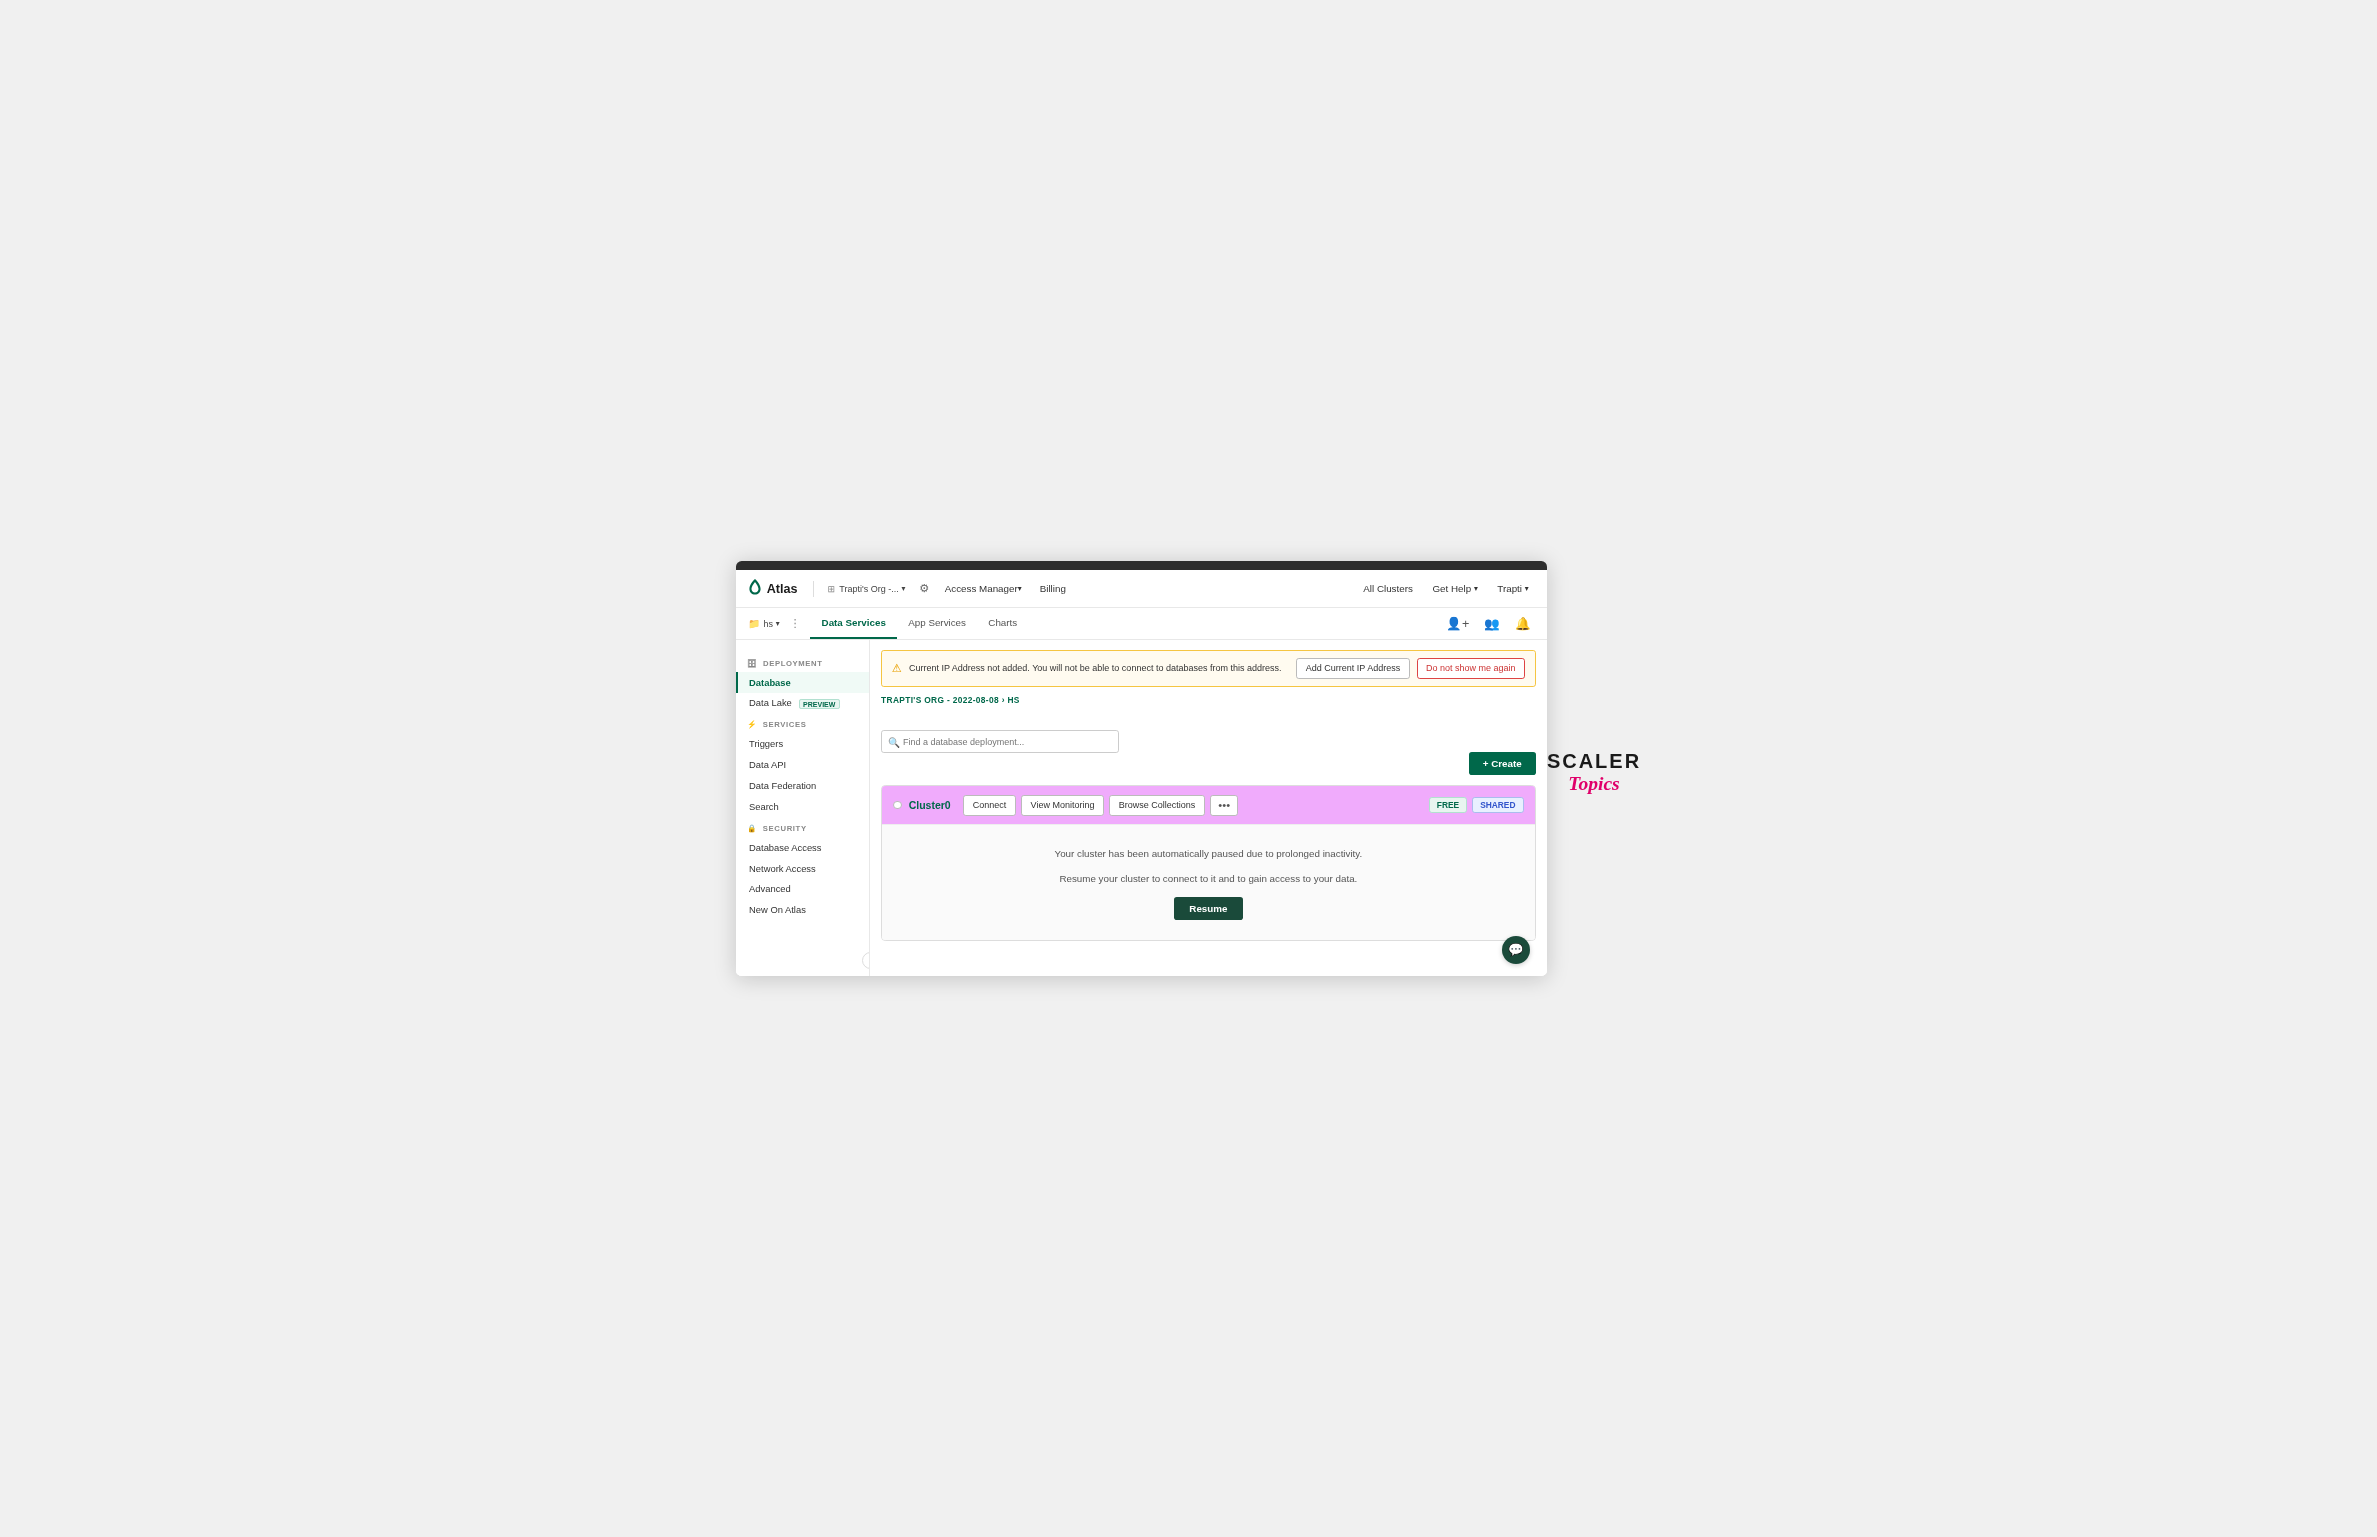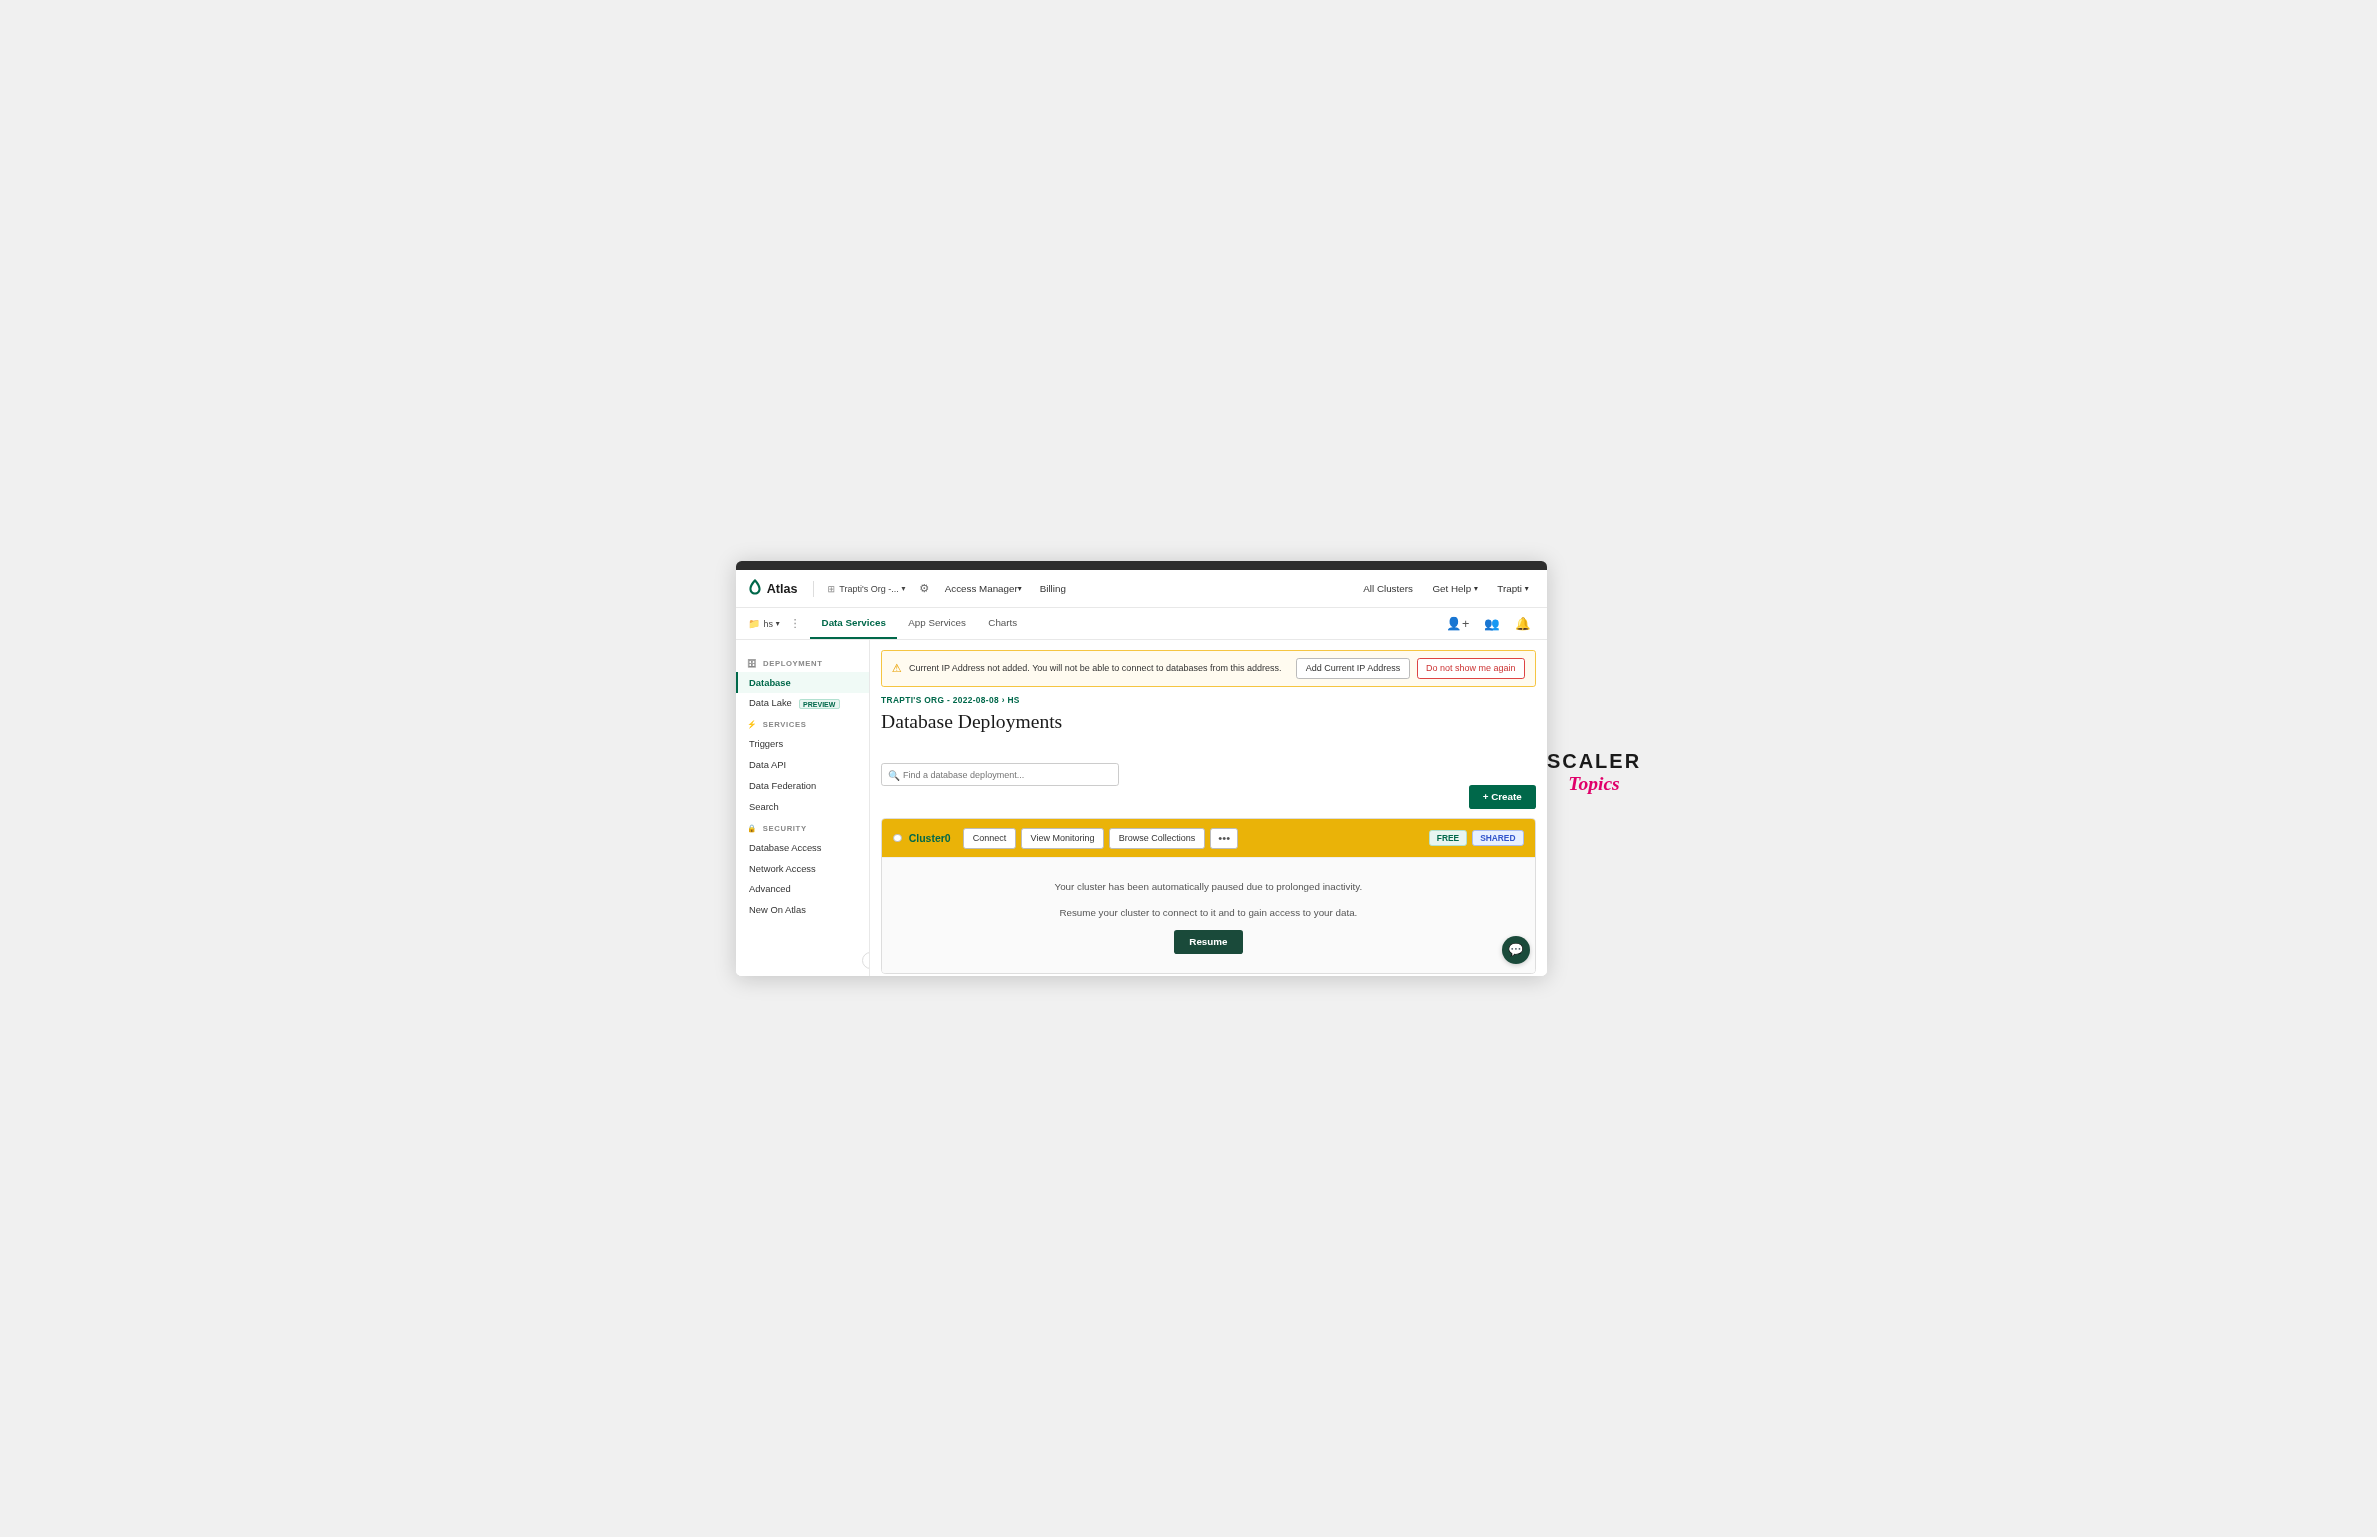--- a/index.html
+++ b/index.html
@@ -376,21 +376,21 @@
       margin: 0 11.2px;
       border: 0.7px solid #ddd;
       border-radius: 4.2px;
       overflow: hidden;
     }
     .cluster-card-header {
       display: flex;
       align-items: center;
       gap: 7px;
       padding: 8.4px 11.2px;
-      background: #eab308;
+      background: #f0abfc;
     }
     .cluster-status-dot {
       width: 8.4px;
       height: 8.4px;
       border-radius: 50%;
       border: 1.4px solid #bbb;
       background: #fff;
       flex-shrink: 0;
     }
     .cluster-name {
@@ -627,21 +627,20 @@
 
       <div class="warning-banner">
         <span class="warning-icon">⚠</span>
         <span class="warning-text">Current IP Address not added. You will not be able to connect to databases from this address.</span>
         <button class="add-ip-btn">Add Current IP Address</button>
         <button class="dismiss-btn">Do not show me again</button>
       </div>
 
       <div class="breadcrumb">TRAPTI'S ORG - 2022-08-08 › HS</div>
 
-      <h1 class="page-title">Database Deployments</h1>
 
       <div class="search-create-row">
         <div class="search-input-wrapper">
           <span class="search-icon-in-input">🔍</span>
           <input class="search-input" type="text" placeholder="Find a database deployment..." style="">
         </div>
         <button class="create-btn">+ Create</button>
       </div>
 
       <div class="cluster-card">

